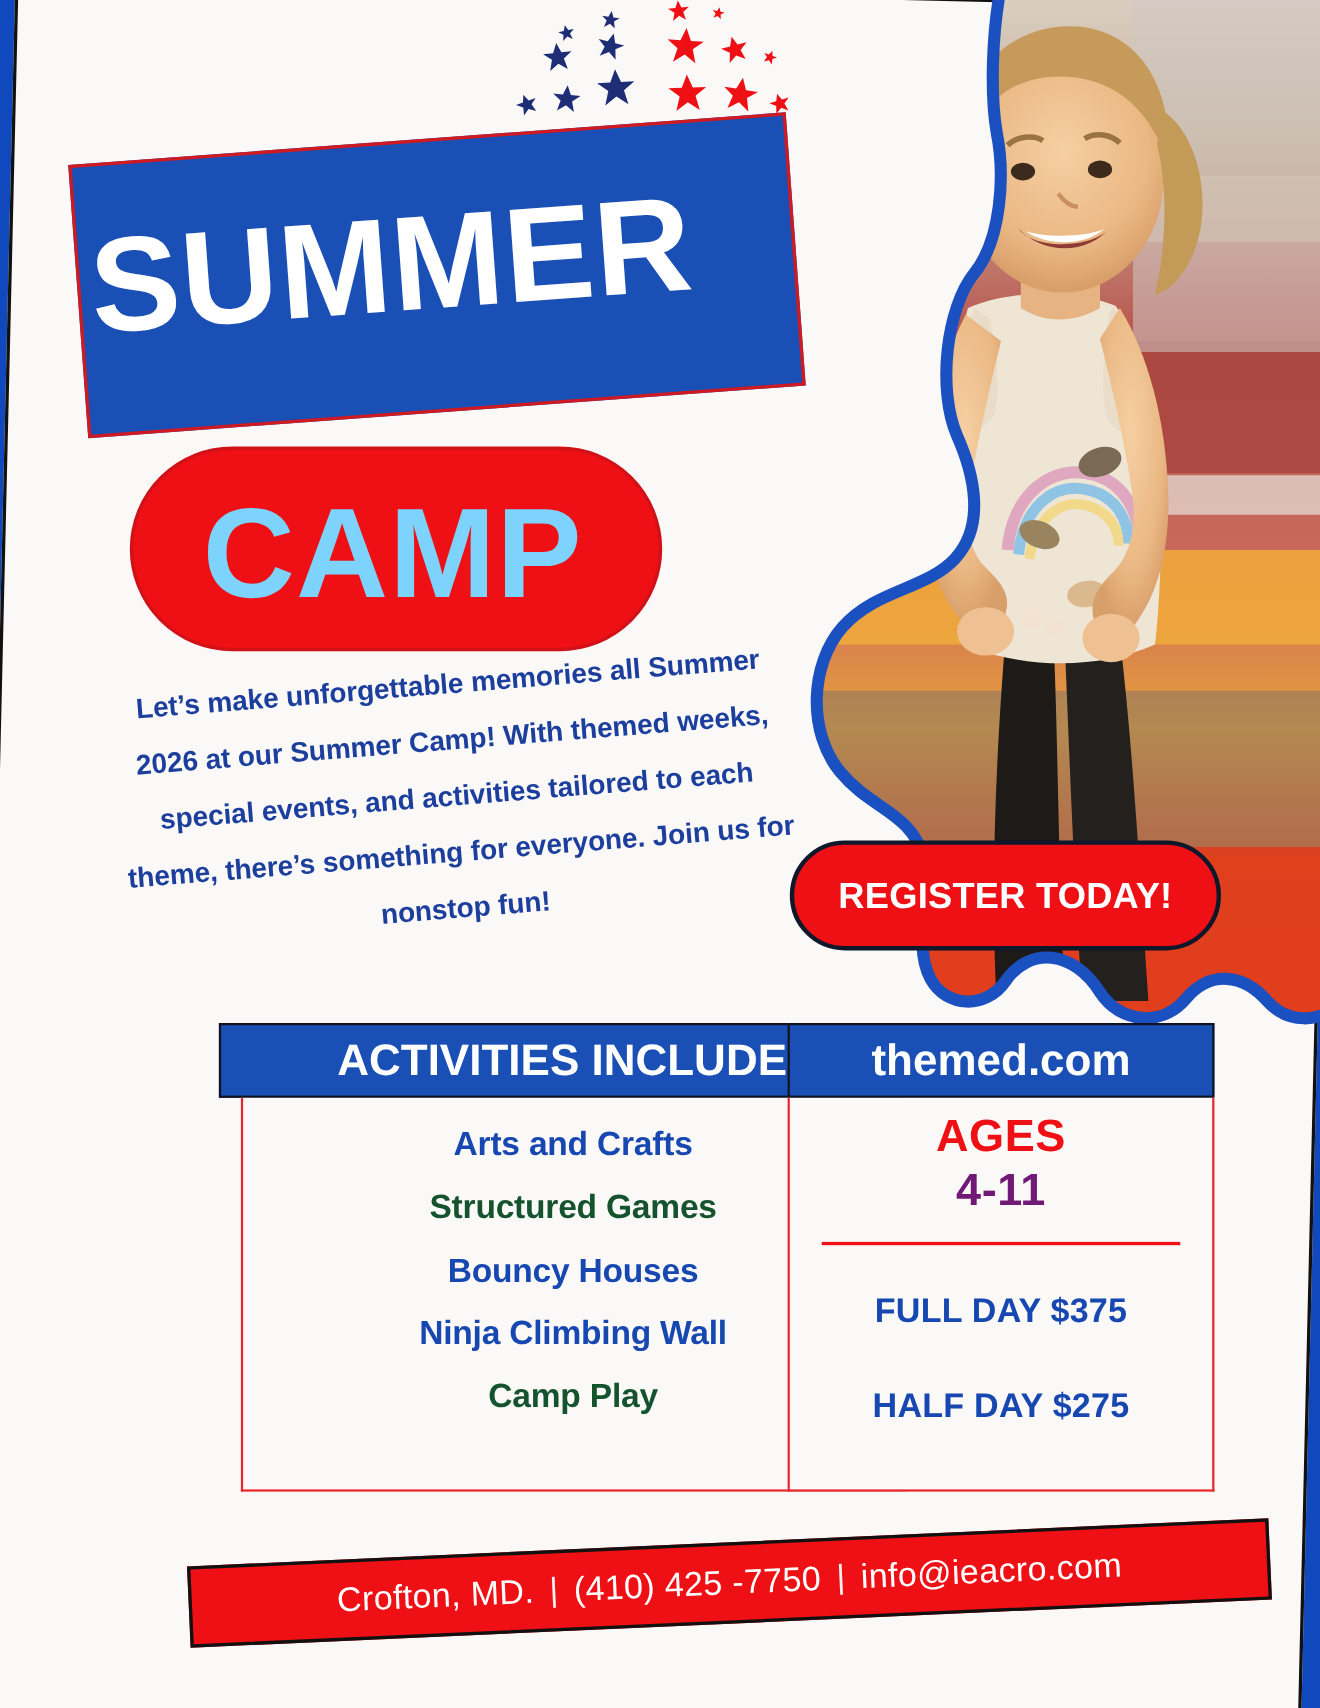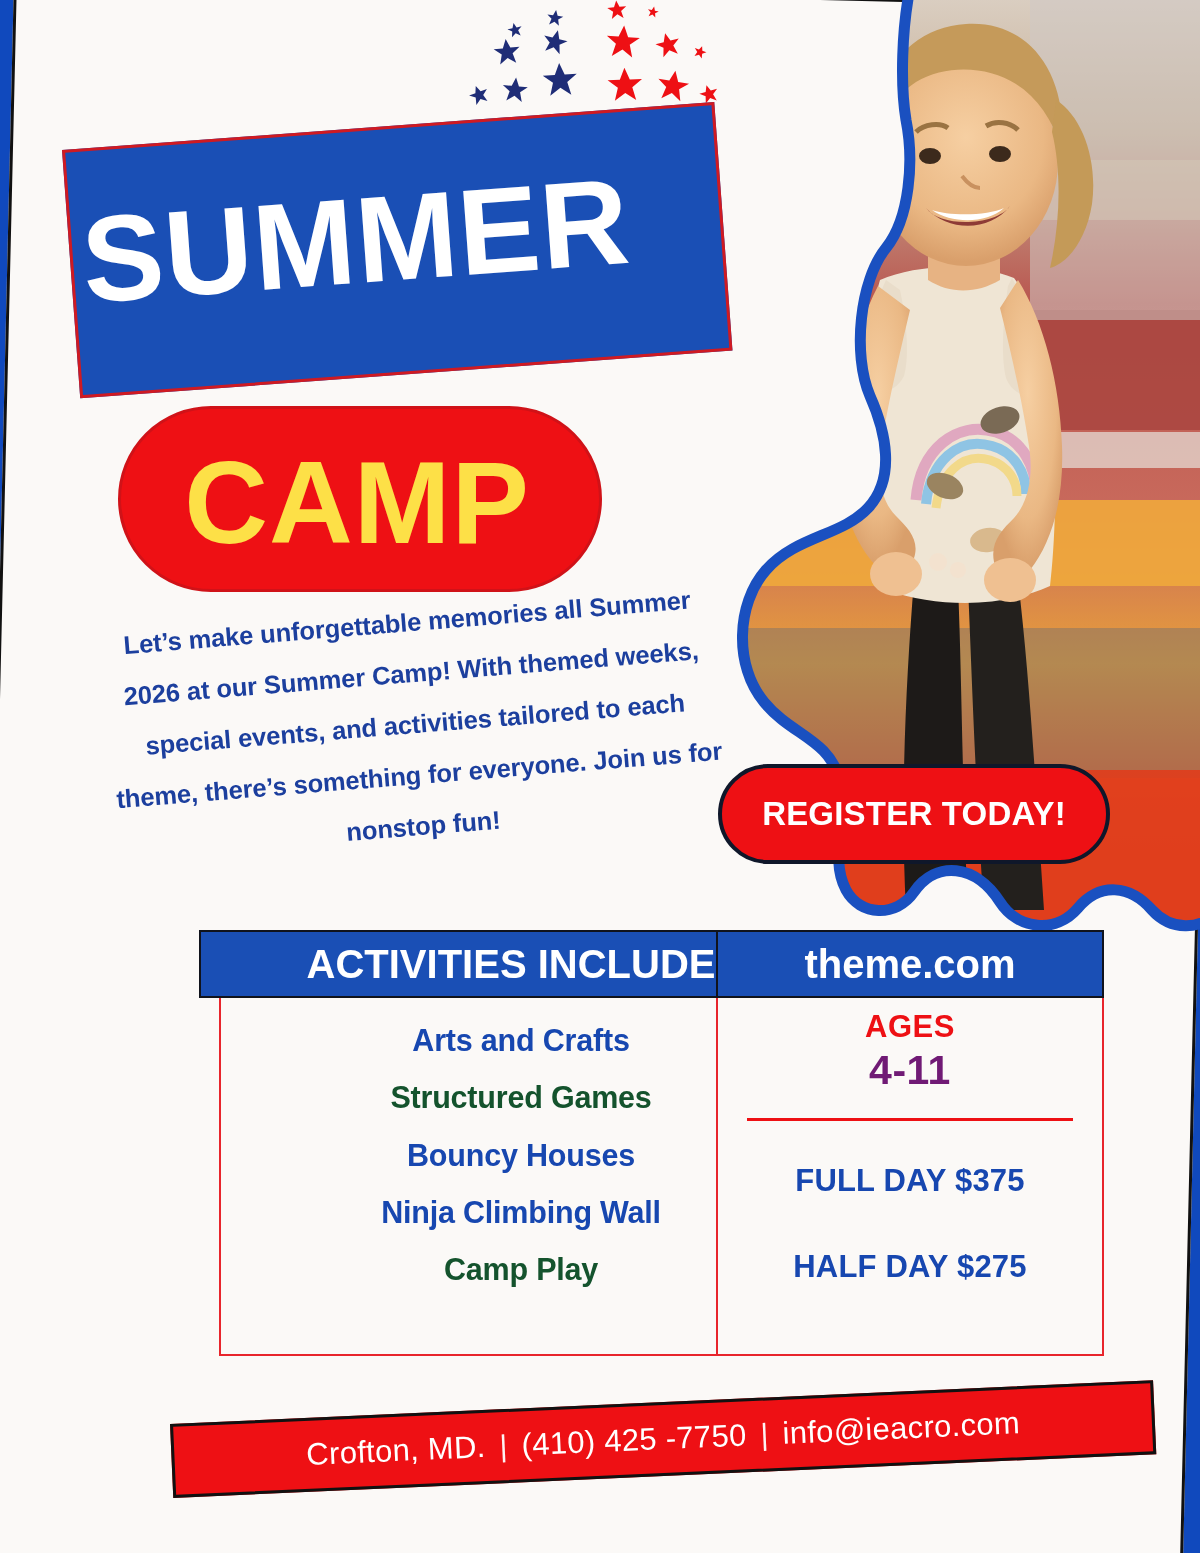--- a/index.html
+++ b/index.html
@@ -64,21 +64,21 @@
     width:478px; height:180px;
     background:#ee1014;
     border-radius:95px;
     border:3px solid #d01218;
   }
   .camp-text{
     position:absolute;
     left:118px; top:413px;
     width:478px; height:180px;
     display:flex;align-items:center;justify-content:center;
-    color:#fde047;
+    color:#7dd3fc;
     font-size:116px;
     font-weight:700;
     letter-spacing:1px;
     line-height:1;
   }
 
   
   .intro{
     position:absolute;
     left:100px; top:622px;
@@ -143,21 +143,21 @@
 
   .info{
     position:absolute;
     left:716px; top:930px;
     width:388px;
   }
   .info .box-head{height:64px;font-size:40px;}
   .info .box-body{height:358px;box-sizing:border-box;padding:12px 0 0;}
   .ages-label{
     text-align:center;color:#ee1014;font-weight:700;
-    font-size:31px;line-height:1.12;letter-spacing:0.5px;
+    font-size:41px;line-height:1.12;letter-spacing:0.5px;
   }
   .ages-range{
     text-align:center;color:#701a75;font-weight:700;
     font-size:41px;line-height:1.25;letter-spacing:0.5px;
   }
   .rule{
     width:326px;height:3px;background:#ee1014;
     margin:22px auto 0;
   }
   .price{
@@ -368,21 +368,21 @@
     <div class="box-body">
       <div class="act-item act-blue">Arts and Crafts</div>
       <div class="act-item act-red">Structured Games</div>
       <div class="act-item act-blue">Bouncy Houses</div>
       <div class="act-item act-blue">Ninja Climbing Wall</div>
       <div class="act-item act-red">Camp Play</div>
     </div>
   </div>
 
   <div class="info">
-    <div class="box-head">theme.com</div>
+    <div class="box-head">themed.com</div>
     <div class="box-body">
       <div class="ages-label">AGES</div>
       <div class="ages-range">4-11</div>
       <div class="rule"></div>
       <div class="price price-full">FULL DAY $375</div>
       <div class="price price-half">HALF DAY $275</div>
     </div>
   </div>
 
   <div class="contact">

